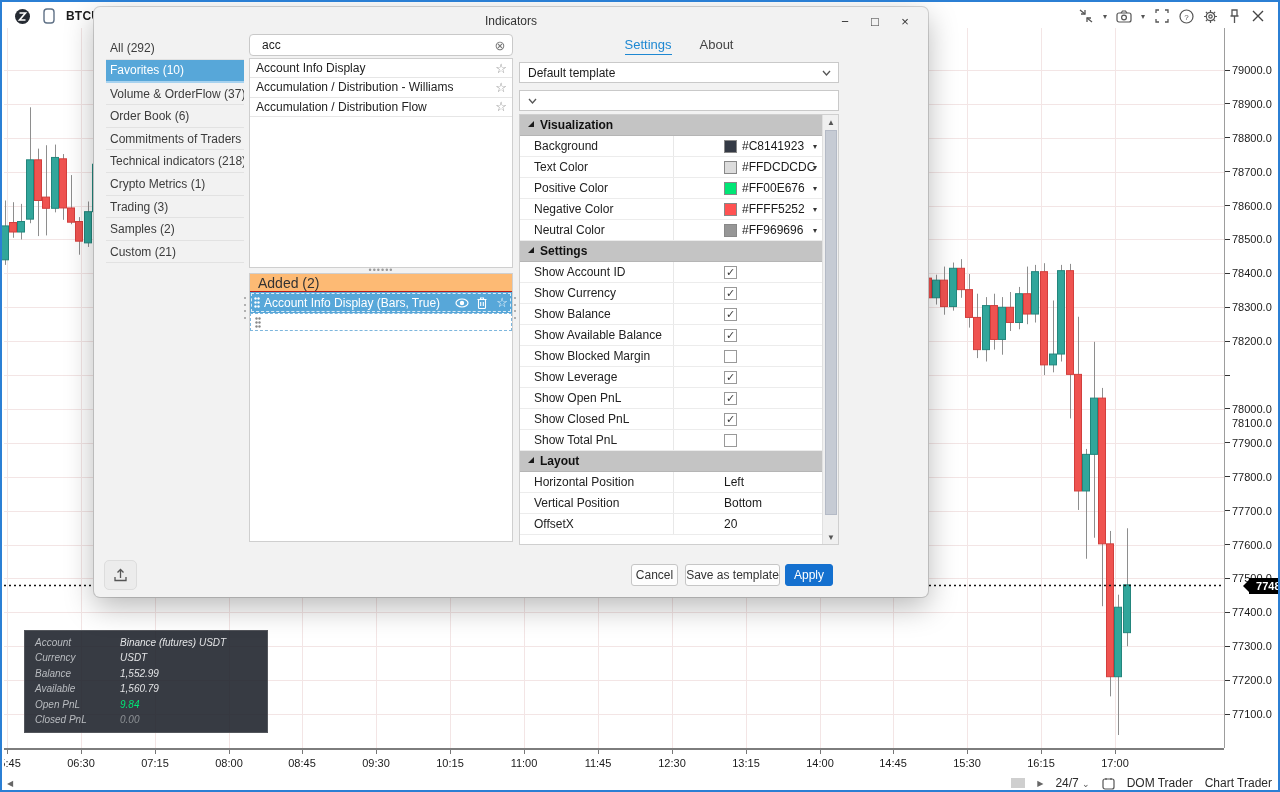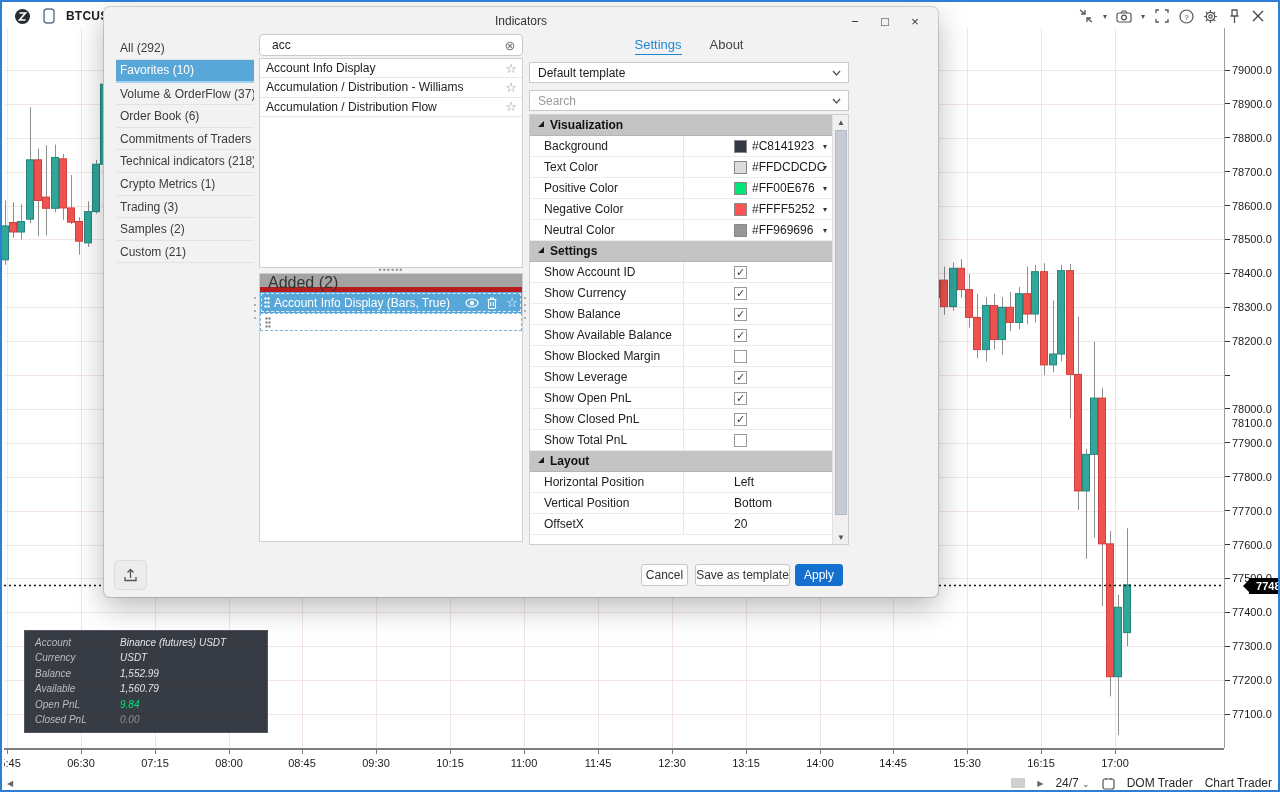--- a/index.html
+++ b/index.html
@@ -40,21 +40,21 @@
   .sb-arrow { font-size:8px; color:#666; }
   .chev { font-size:9px; color:#555; }
 
   
   #account-panel { position:absolute; left:22px; top:628px; width:244px; height:103px; background:rgba(22,27,36,0.86); border:1px solid #53565c; z-index:4; padding:6px 0 0 10px; }
   .acc-row { display:flex; height:15.4px; align-items:flex-start; font-size:10px;font-style:italic; }
   .acc-label { width:85px; color:#b9bcc0; }
   .acc-value { color:#e3e4e6; }
 
   
-  #dialog { position:absolute; left:102px; top:5px; width:834px; height:590px; background:#f2f2f2; border-radius:6px; box-shadow:0 10px 30px rgba(0,0,0,.28), 0 0 0 1px #d8d8d8; z-index:10; }
+  #dialog { position:absolute; left:92px; top:5px; width:834px; height:590px; background:#f2f2f2; border-radius:6px; box-shadow:0 10px 30px rgba(0,0,0,.28), 0 0 0 1px #d8d8d8; z-index:10; }
   #dialog-titlebar { position:absolute; left:0; top:0; width:100%; height:28px; }
   #dialog-title { position:absolute; left:0; right:0; top:7px; text-align:center; font-size:12px; color:#333; }
   #dialog-winbtns { position:absolute; right:8px; top:4px; display:flex; }
   .winbtn { width:30px; height:20px; display:flex; align-items:center; justify-content:center; color:#333; font-size:13px; }
 
   
   #categories { position:absolute; left:12px; top:30px; width:138px; }
   .cat-item { height:22.6px; line-height:22.6px; padding-left:4px; border-bottom:1px solid #e2e2e2; color:#3c3c3c; white-space:nowrap; overflow:hidden; }
   .cat-item.selected { background:#57a7d9; color:#fff; border-bottom:2px solid #a7d2ef; height:23px; line-height:21px; }
 
@@ -62,21 +62,21 @@
   #search-box { position:absolute; left:155px; top:27px; width:264px; height:22px; background:#fff; border:1px solid #c9c9c9; border-radius:4px; display:flex; align-items:center; }
   #search-input { flex:1; padding-left:12px; color:#1a1a1a; font-size:12px; }
   #search-clear { width:24px; text-align:center; color:#777; font-size:13px; }
   #results-box { position:absolute; left:155px; top:51px; width:264px; height:210px; background:#fff; border:1px solid #cfcfcf; }
   .result-row { height:19.3px; display:flex; align-items:center; border-bottom:1px solid #e6e6e6; }
   .result-label { flex:1; padding-left:6px; color:#222; font-size:12px; white-space:nowrap; overflow:hidden; }
   .result-star { width:22px; text-align:center; color:#8a8a8a; font-size:13px; }
   #mid-splitter { position:absolute; left:155px; top:260px; width:264px; height:6px; display:flex; align-items:center; justify-content:center; }
   #mid-splitter .dots { font-size:9px; letter-spacing:1px; color:#9a9a9a; line-height:4px; }
   #added-box { position:absolute; left:155px; top:266px; width:264px; height:269px; background:#fff; border:1px solid #cfcfcf; }
-  #added-header { height:18px; line-height:18px; padding-left:8px; color:#333; background:#a3a3a3; border-bottom:5px solid #b91c1c; font-size:16px; }
+  #added-header { height:18px; line-height:18px; padding-left:8px; color:#333; background:#fdba74; border-bottom:1px solid #b91c1c; font-size:14px; }
   #added-selected { height:21px; background:#57a7d9; display:flex; align-items:center; color:#fff; outline:1px dashed rgba(255,255,255,.8); outline-offset:-2px; }
   #added-selected .label { flex:1; font-size:12px; white-space:nowrap; overflow:hidden; }
   .drag-dots { width:14px; display:flex; justify-content:center; }
   .row-icon { width:20px; display:flex; justify-content:center; align-items:center; }
   #added-stub { height:18px; border:1px dashed #7db6dd; display:flex; align-items:center; }
   .vgrip { position:absolute; width:3px; height:22px; display:flex; flex-direction:column; justify-content:space-between; }
   .vgrip i { width:2px; height:2px; border-radius:50%; background:#9a9a9a; display:block; }
 
   
   #tabs { position:absolute; left:425px; top:30px; width:320px; display:flex; justify-content:center; gap:28px; font-size:13px; }
@@ -557,21 +557,20 @@
     <div class="combo" style="top:55px;">
       <span class="val">Default template</span>
       <span class="arrow">
         <svg class="icon" width="9" height="6" fill="none" stroke="#555" stroke-width="1.3">
             <path d="M1 1 L4.5 5 L8 1"></path>
           </svg>
       </span>
     </div>
 
     <div class="combo" style="top:83px;">
-      <span class="val placeholder">Search</span>
       <span class="arrow">
         <svg class="icon" width="9" height="6" fill="none" stroke="#555" stroke-width="1.3">
             <path d="M1 1 L4.5 5 L8 1"></path>
           </svg>
       </span>
     </div>
 
     <div id="propgrid">
       <div id="prop-rows">
           <div class="grp-header">

